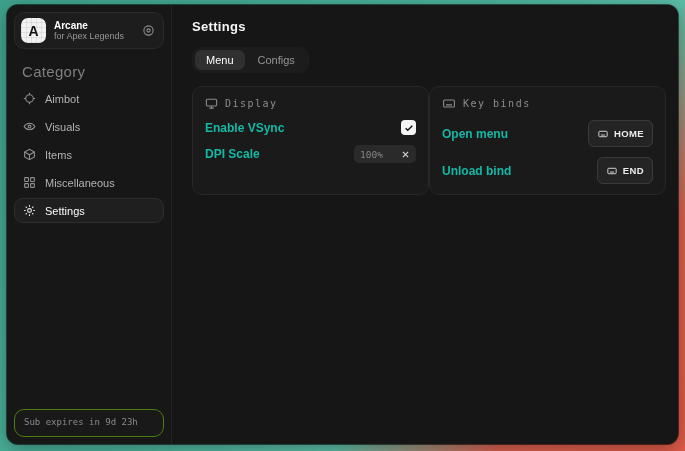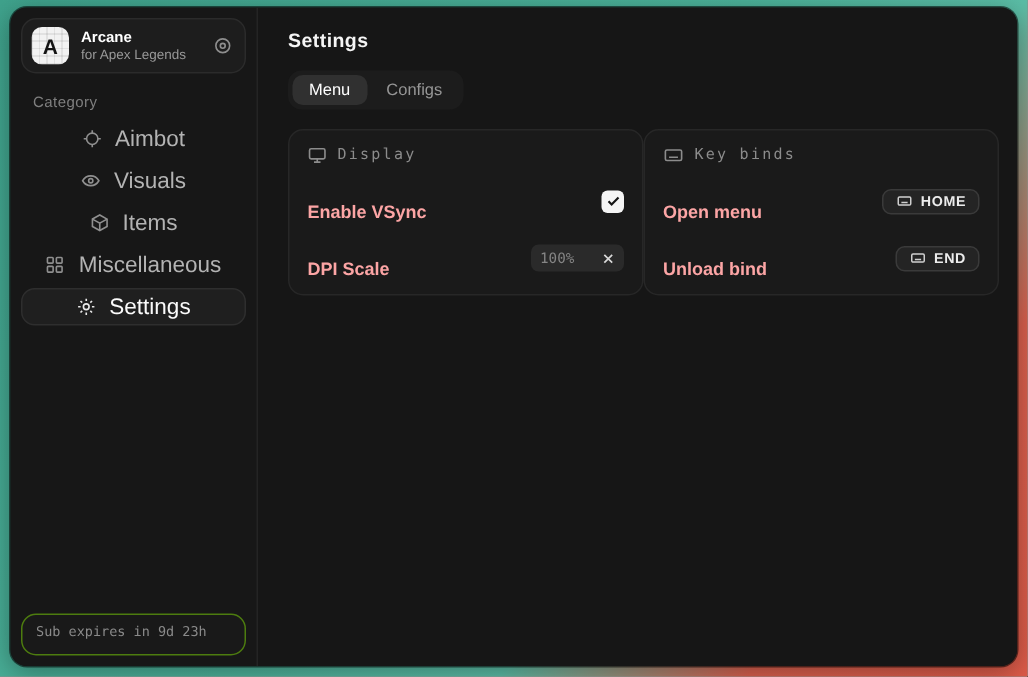--- a/index.html
+++ b/index.html
@@ -29,26 +29,26 @@
       repeating-linear-gradient(0deg, rgba(0,0,0,.07) 0 1px, transparent 1px 5px),
       repeating-linear-gradient(90deg, rgba(0,0,0,.07) 0 1px, transparent 1px 5px),
       #f2f2f2;
     color: #141414; font-weight: bold; font-size: 14px;
     display: flex; align-items: center; justify-content: center; flex: 0 0 25px;
   }
   .app-meta { display: flex; flex-direction: column; gap: 1px; line-height: 1.1; }
   .app-name { color: #ffffff; font-size: 10px; font-weight: bold; }
   .app-sub  { color: #989898; font-size: 9px; }
   .side-header-action { margin-left: auto; color: #8e8e8e; display: flex; cursor: pointer; }
-  .category-label { color: #7f7f7f; font-size: 10px; margin: 14px 0 6px 8px; letter-spacing: .3px; }
+  .category-label { color: #7f7f7f; font-size: 15px; margin: 14px 0 6px 8px; letter-spacing: .3px; }
   .nav { display: flex; flex-direction: column; gap: 3px; }
   .nav-item {
     display: flex; align-items: center; gap: 9px; height: 25px;
     padding: 0 8px; border-radius: 9px; border: 1px solid transparent;
-    color: #b3b3b3; font-size: 15px; cursor: pointer; justify-content: center;
+    color: #b3b3b3; font-size: 11px; cursor: pointer;
   }
   .nav-item .ic { color: #8f8f8f; display: flex; }
   .nav-item.selected { background: #1f1f1f; border-color: #2e2e2e; color: #fafafa; }
   .nav-item.selected .ic { color: #e8e8e8; }
   .side-footer {
     margin-top: auto; background: #191919; border: 1px solid #4d7c0f;
     border-radius: 10px; padding: 6px 9px;
     font-family: "DejaVu Sans Mono", monospace; font-size: 9px; line-height: 1.55;
   }
   .side-footer .dim { color: #8a8a8a; }
@@ -71,35 +71,35 @@
     border-radius: 10px; padding: 10px 12px; min-height: 83px;
   }
   .card-head {
     display: flex; align-items: center; gap: 7px; color: #8c8c8c;
     font-family: "DejaVu Sans Mono", monospace; font-size: 10px; letter-spacing: 1.5px;
   }
   .card-head .ic { display: flex; color: #8c8c8c; }
   .row {
     display: flex; align-items: center; justify-content: space-between; margin-top: 10px;
   }
-  .row-label { color: #fca5a5; font-size: 12px; font-weight: bold; margin-top: 14px; }
+  .row-label { color: #14b8a6; font-size: 12px; font-weight: bold; }
   .checkbox {
     width: 15px; height: 15px; border-radius: 4px; background: #f5f5f5;
     display: flex; align-items: center; justify-content: center; cursor: pointer;
   }
   .dpi-input {
     width: 62px; height: 18px; background: #2a2a2a; border-radius: 5px;
     display: flex; align-items: center; padding: 0 6px; gap: 4px; cursor: text;
   }
   .dpi-value {
     color: #858585; font-family: "DejaVu Sans Mono", monospace; font-size: 9.5px; flex: 1;
   }
   .dpi-clear { color: #d8d8d8; display: flex; cursor: pointer; }
   .key-badge {
-    display: flex; align-items: center; gap: 5px; height: 17px; padding: 0 8px;
+    display: flex; align-items: center; gap: 5px; height: 27px; padding: 0 8px;
     background: #242424; border: 1px solid #3a3a3a; border-radius: 6px;
     color: #ececec; font-size: 9.5px; font-weight: bold; letter-spacing: .4px; cursor: pointer;
   }
   .key-badge .ic { display: flex; color: #cfcfcf; }
   svg { display: block; }
 </style>
 </head>
 <body>
 
 <div class="window">

